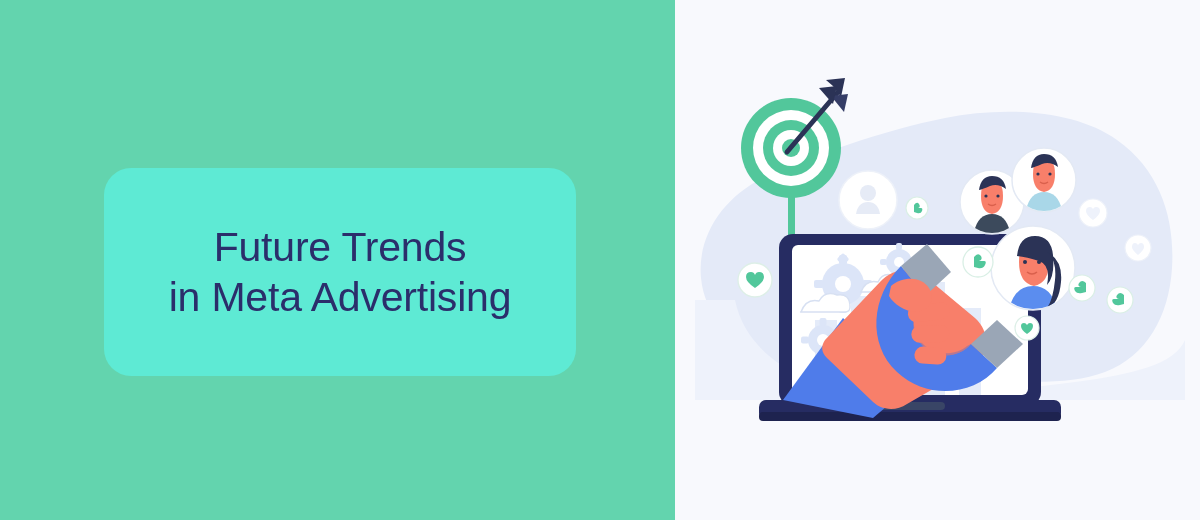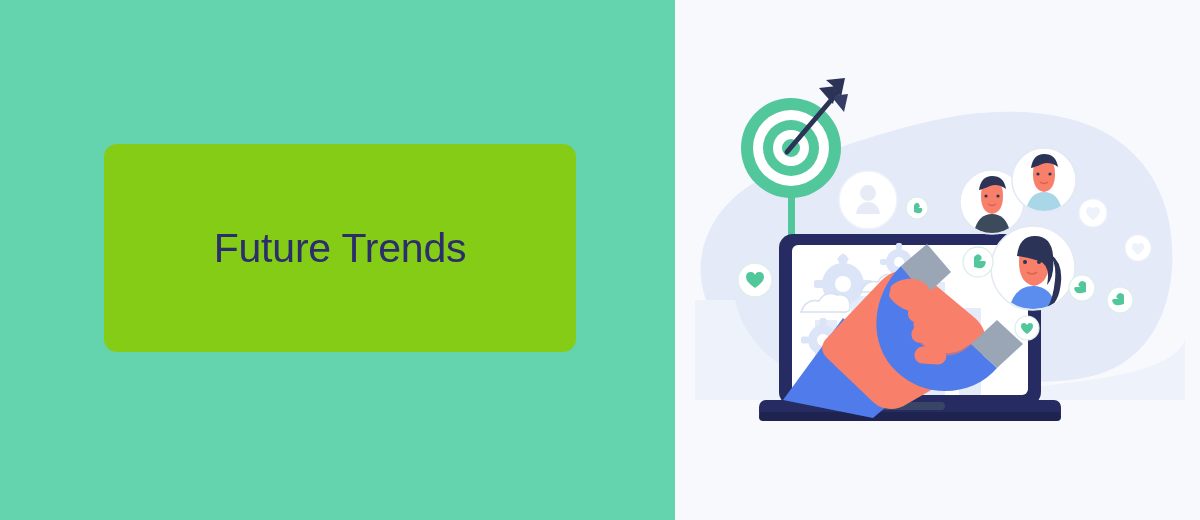--- a/index.html
+++ b/index.html
@@ -18,25 +18,25 @@
   .left-panel {
     position:relative;
     width:675px;
     height:520px;
     background:#63D4AE;
     flex:0 0 675px;
   }
   .title-card {
     position:absolute;
     left:104px;
-    top:144px;
+    top:168px;
     width:472px;
     height:208px;
-    background:#84cc16;
-    border-radius:13px;
+    background:#5eead4;
+    border-radius:27px;
     display:flex;
     align-items:center;
     justify-content:center;
     flex-direction:column;
   }
   .title-text {
     color:#2B2E6B;
     font-size:41px;
     line-height:50px;
     text-align:center;
@@ -61,20 +61,21 @@
   }
 </style>
 </head>
 <body>
 
 <div class="stage">
 
   <div class="left-panel">
     <div class="title-card">
       <div class="title-text">Future Trends</div>
+      <div class="title-text">in Meta Advertising</div>
     </div>
   </div>
 
   <div class="right-panel">
     <svg class="illo" viewBox="0 0 525 520" xmlns="http://www.w3.org/2000/svg">
 
       <path fill="#E4EAF8" d="M270,118 C330,106 400,110 442,140 C486,171 500,220 497,268
                C494,316 472,356 430,372 C388,388 330,380 272,378
                C214,376 156,380 110,366 C64,352 30,320 26,278
                C22,236 48,196 92,176 C136,156 210,130 270,118 Z"></path>

